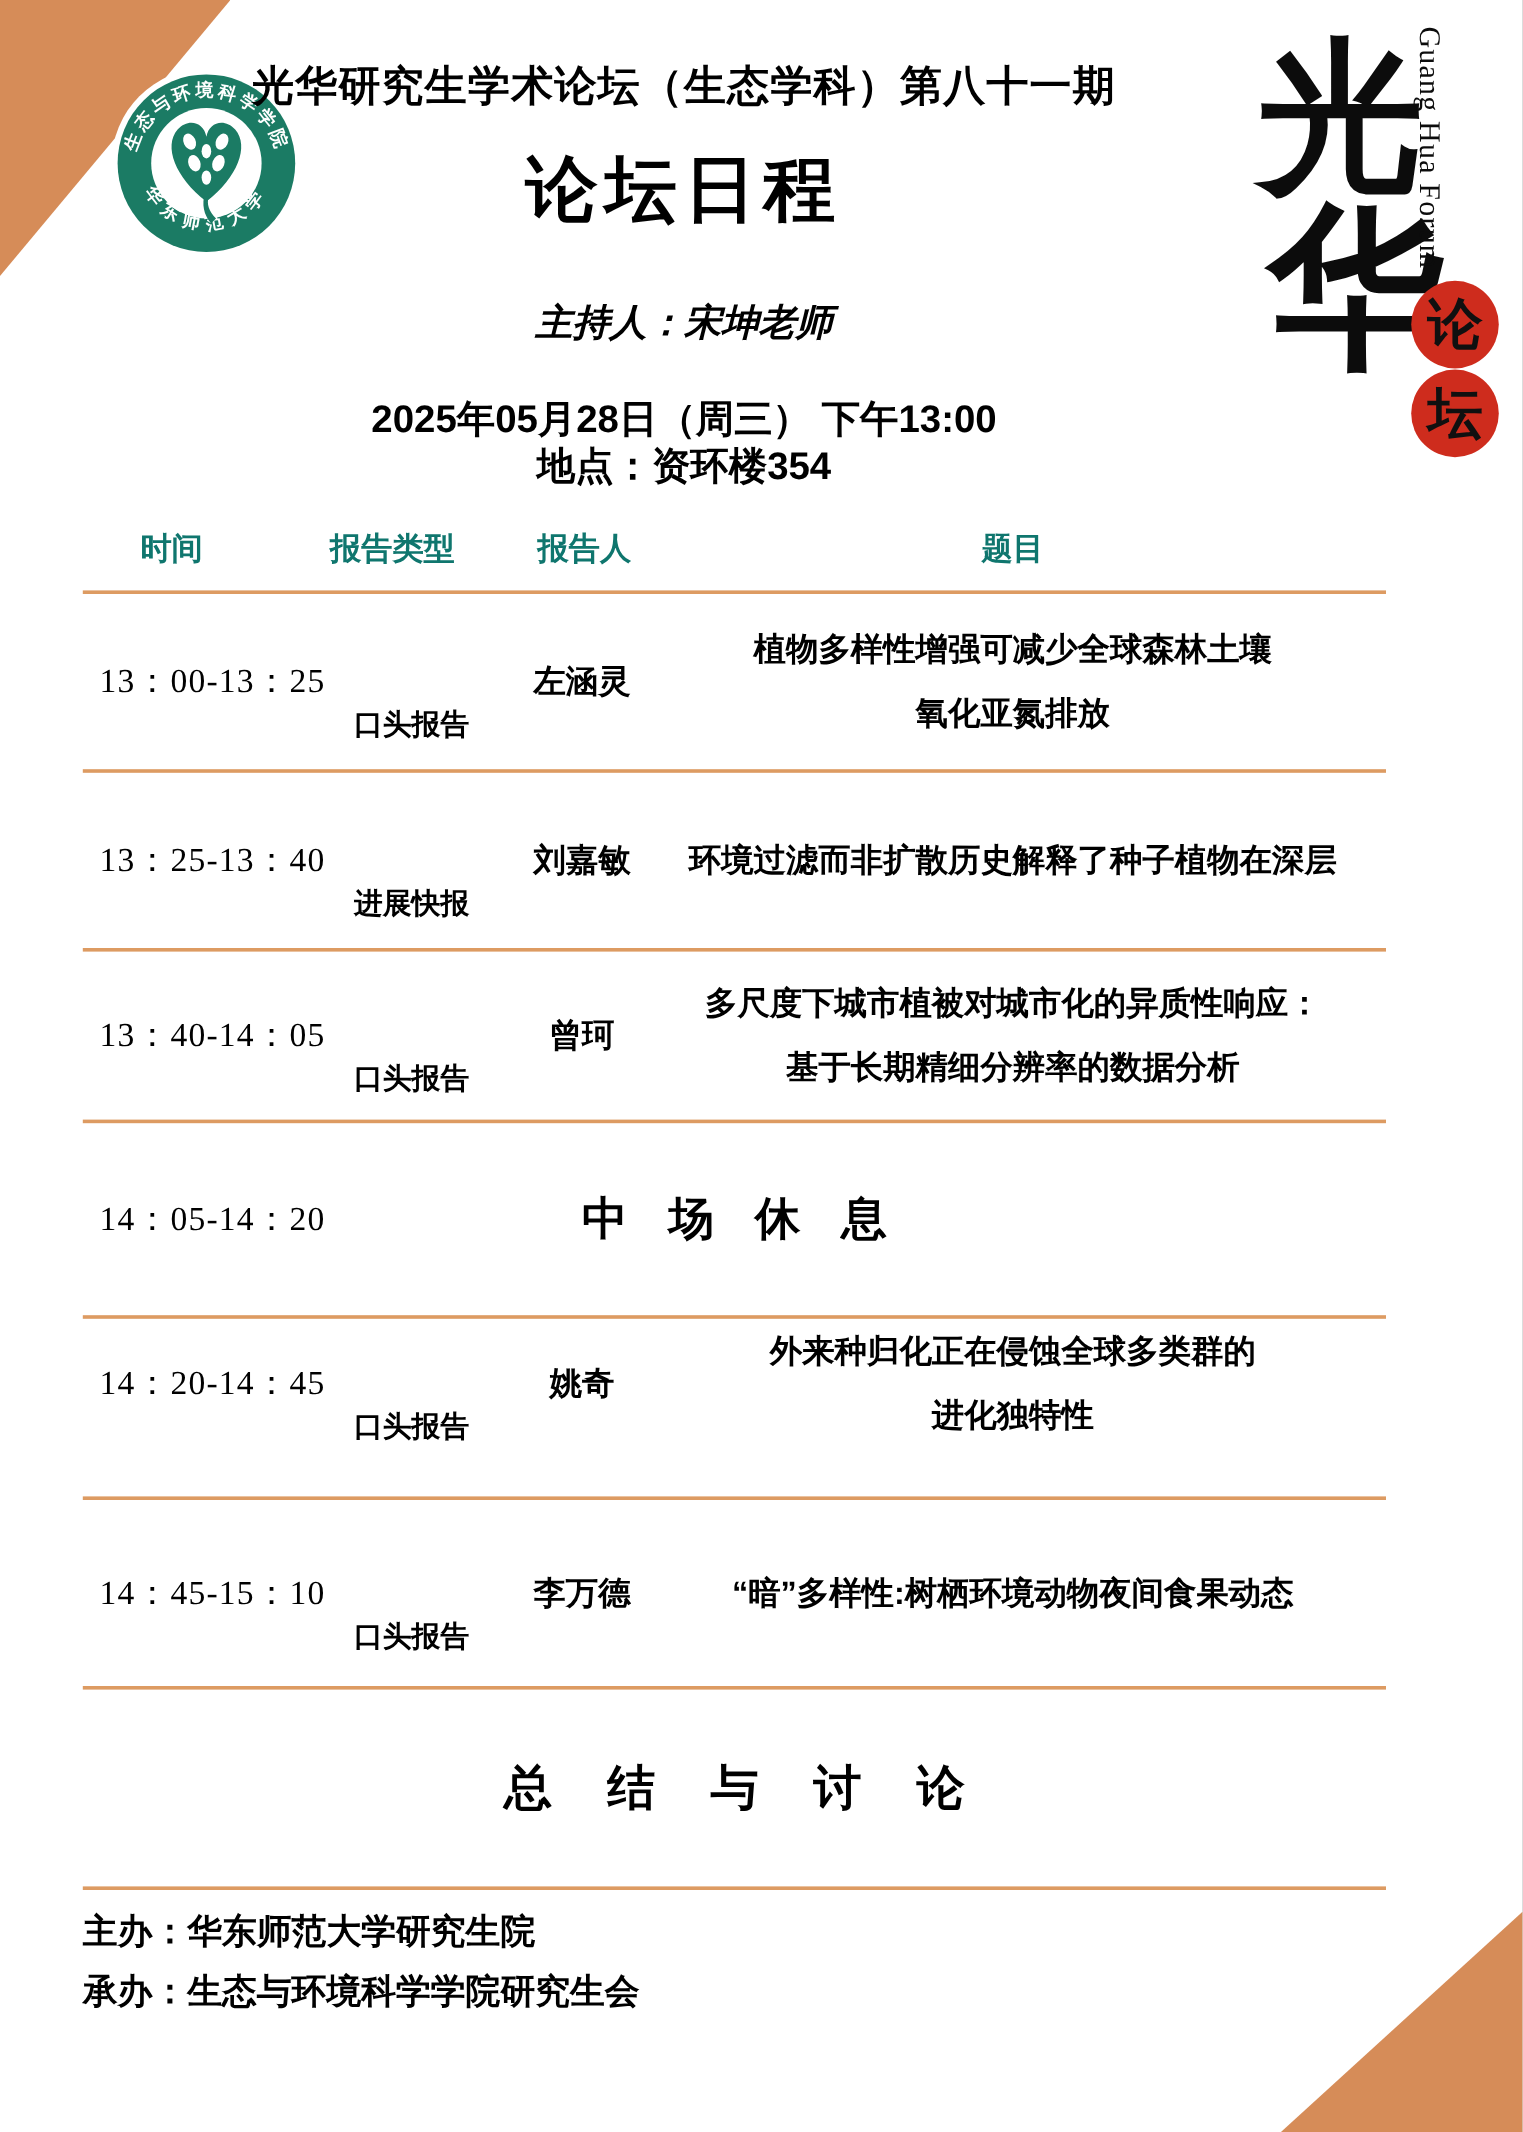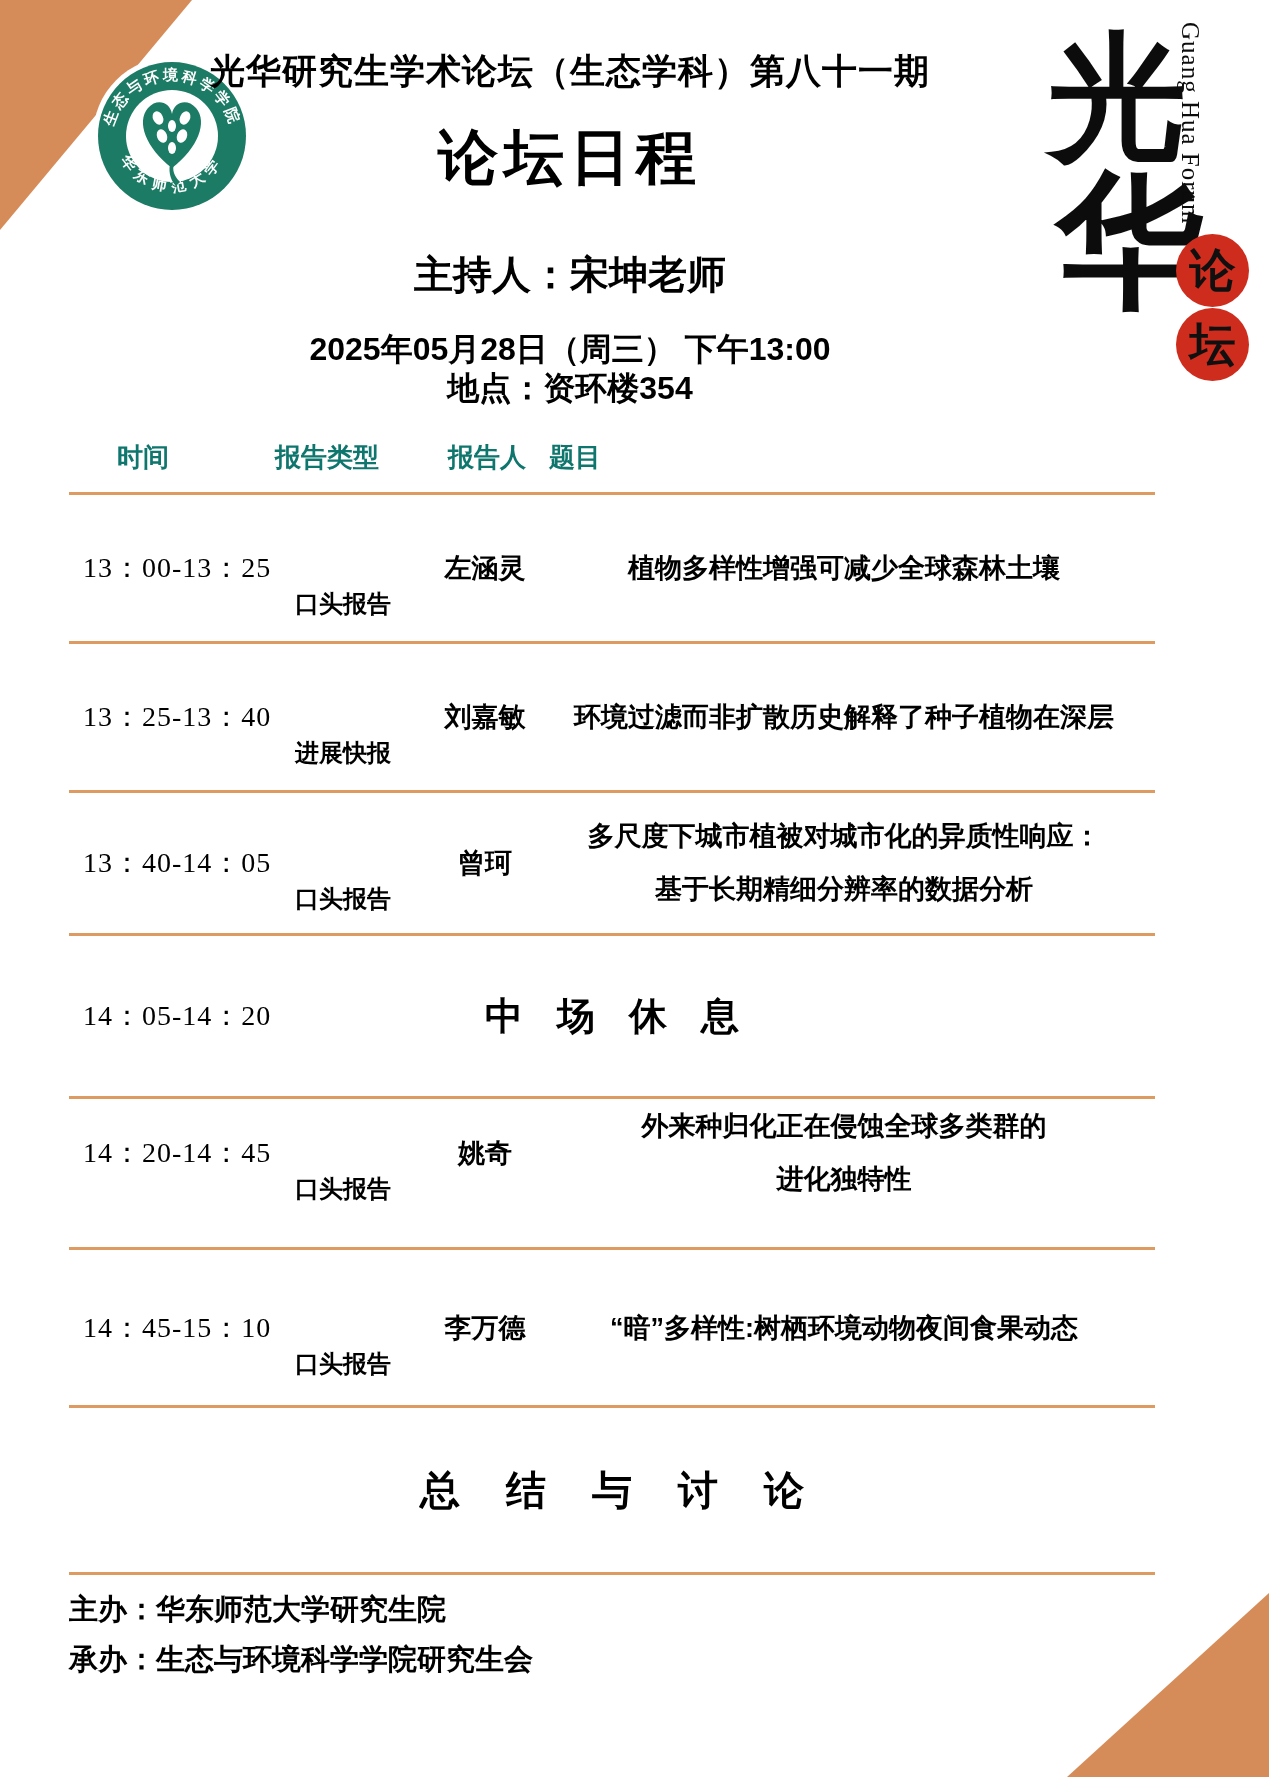--- a/index.html
+++ b/index.html
@@ -21,21 +21,21 @@
     position:absolute;right:0;bottom:0;width:202px;height:184px;
     background:#D68C58;
     clip-path:polygon(100% 0,100% 100%,0 100%);
   }
   
   .logo{position:absolute;left:92px;top:56px;width:160px;height:160px;}
   
   .hline{position:absolute;left:65px;width:1010px;text-align:center;}
   .forum-title{top:48px;font-family:"Liberation Serif",serif;font-weight:bold;font-size:35px;letter-spacing:1px;}
   .main-title{top:118px;font-family:"Liberation Serif",serif;font-weight:bold;font-size:60px;letter-spacing:6px;}
-  .host-line{top:248px;font-weight:bold;font-size:39px;}
+  .host-line{top:248px;font-weight:bold;font-size:31px;font-style:italic;}
   .date-line{top:328px;font-weight:bold;font-size:32px;}
   .loc-line{top:367px;font-weight:bold;font-size:32px;}
   
   .cal{position:absolute;font-family:"Liberation Serif",serif;font-weight:900;color:#0c0c0c;line-height:1;}
   .cal1{left:1048px;top:30px;font-size:138px;}
   .cal2{left:1056px;top:168px;font-size:148px;}
   .en-vert{
     position:absolute;left:1176px;top:22px;height:220px;
     writing-mode:vertical-rl;
     font-family:"Liberation Serif",serif;font-size:25px;color:#0c0c0c;
@@ -46,21 +46,21 @@
     background:#CE2C1D;display:flex;align-items:center;justify-content:center;
     font-weight:bold;font-size:46px;color:#101010;
   }
   .seal1{top:234px;}
   .seal2{top:308px;}
   
   .thead{position:absolute;color:#0f766e;font-weight:bold;font-size:26px;}
   .th-time{left:83px;top:440px;width:120px;text-align:center;}
   .th-type{left:267px;top:440px;width:120px;text-align:center;}
   .th-presenter{left:406px;top:440px;width:120px;text-align:right;}
-  .th-title{left:549px;top:440px;width:590px;text-align:left;}
+  .th-title{left:549px;top:440px;width:590px;text-align:center;}
   .sep{position:absolute;left:69px;width:1086px;height:3px;background:#DD9B62;}
   .row{position:absolute;left:69px;width:1086px;}
   .cell{position:absolute;top:50%;transform:translateY(-50%);}
   .c-time{left:14px;width:215px;font-family:"Liberation Serif",serif;font-size:28px;letter-spacing:1px;}
   .c-type{left:226px;width:120px;font-weight:bold;font-size:24px;margin-top:36px;}
   .c-presenter{left:356px;width:120px;text-align:center;font-weight:bold;font-size:27px;}
   .c-title{left:480px;width:590px;text-align:center;font-weight:bold;font-size:27px;line-height:1.95;}
   .break-label{left:0;width:100%;text-align:center;font-weight:bold;font-size:38px;letter-spacing:34px;text-indent:34px;}
   .summary-label{left:0;width:100%;text-align:center;font-weight:bold;font-size:40px;letter-spacing:46px;text-indent:46px;}
   
@@ -131,20 +131,21 @@
   <div class="sep" style="top:1247px"></div>
   <div class="sep" style="top:1405px"></div>
   <div class="sep" style="top:1572px"></div>
 
   <div class="row" style="top:495px;height:146px">
     <div class="cell c-time">13：00-13：25</div>
     <div class="cell c-type">口头报告</div>
     <div class="cell c-presenter">左涵灵</div>
     <div class="cell c-title">
       <div>植物多样性增强可减少全球森林土壤</div>
+      <div>氧化亚氮排放</div>
     </div>
   </div>
 
   <div class="row" style="top:644px;height:146px">
     <div class="cell c-time">13：25-13：40</div>
     <div class="cell c-type">进展快报</div>
     <div class="cell c-presenter">刘嘉敏</div>
     <div class="cell c-title">
       <div>环境过滤而非扩散历史解释了种子植物在深层</div>
     </div>

